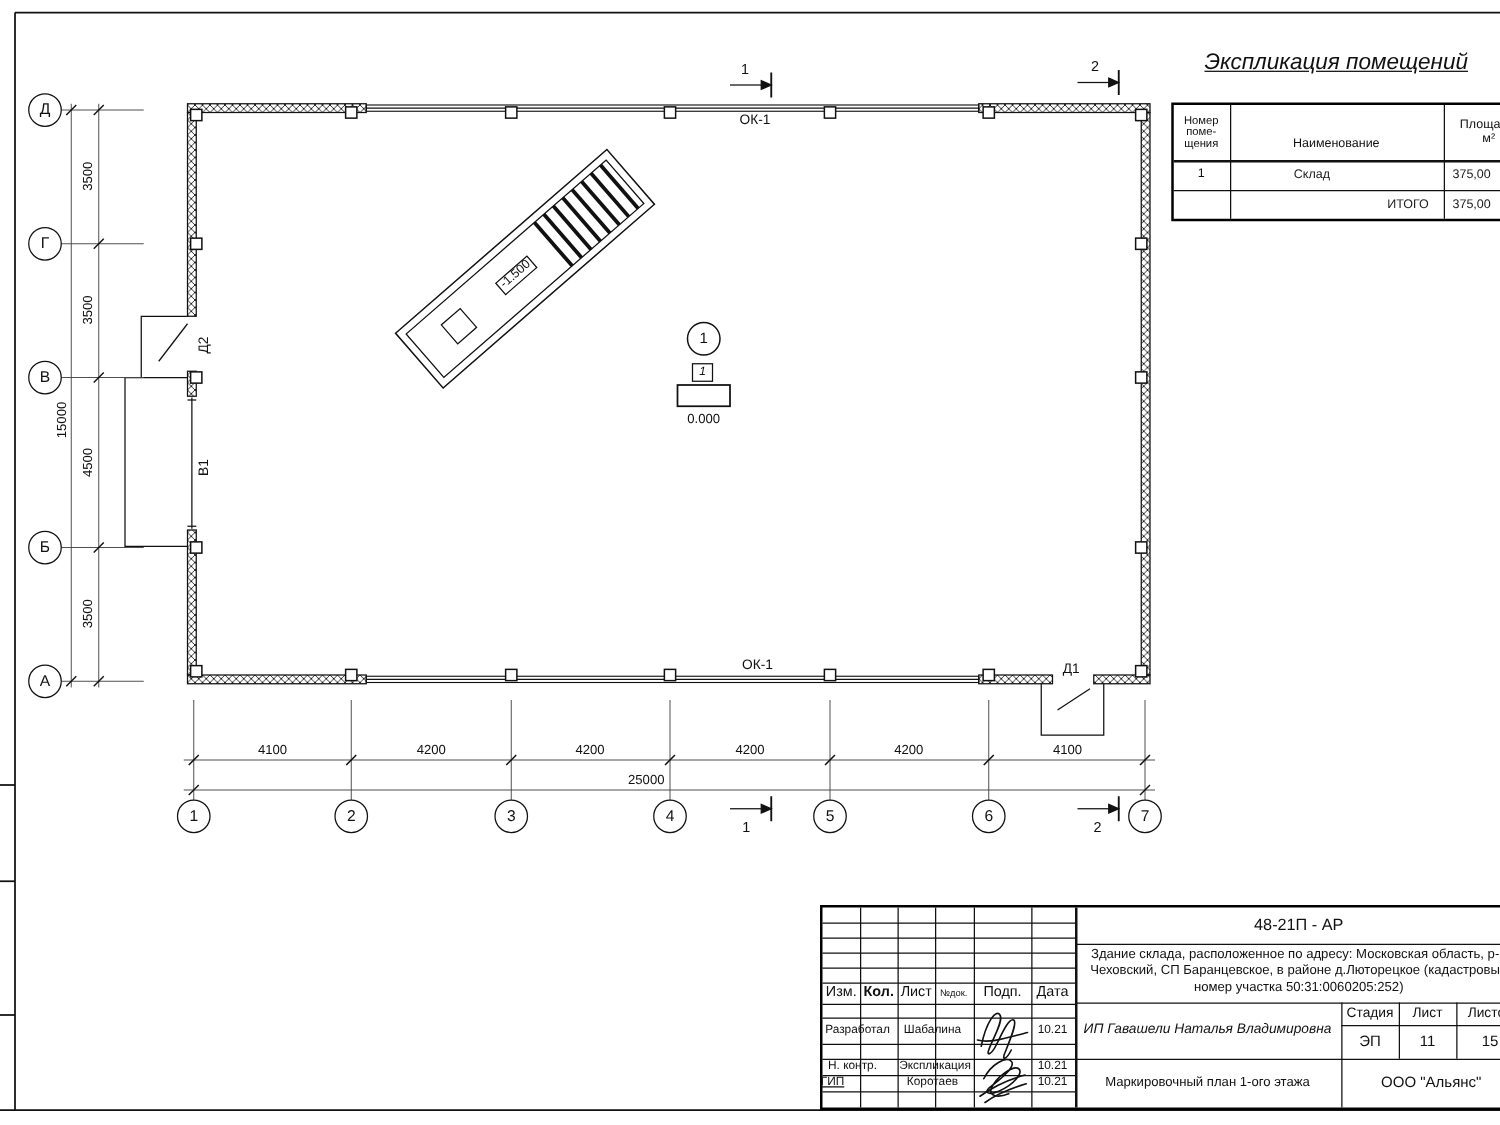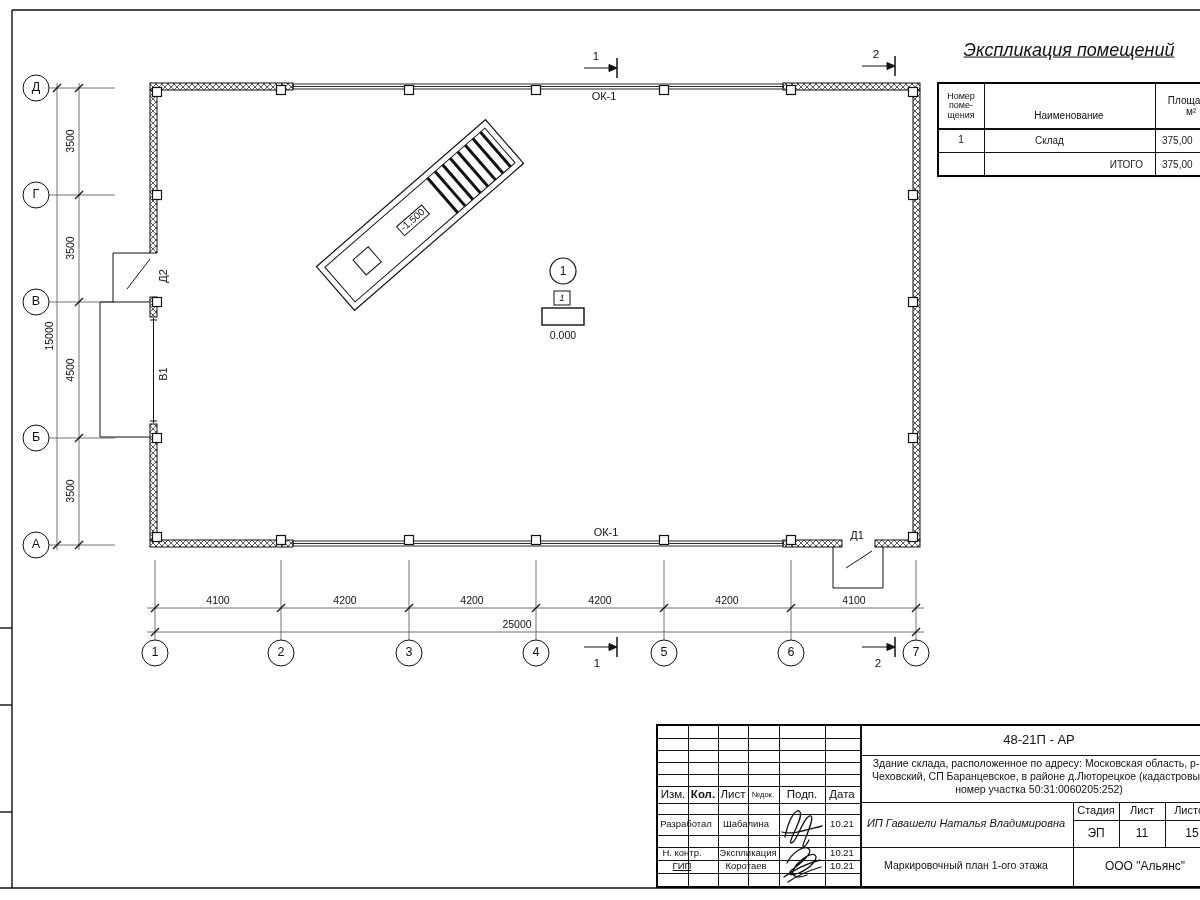--- a/index.html
+++ b/index.html
@@ -296,21 +296,21 @@
   <div class="t" style="left:105px;top:69px;font-size:7.5px;">№док.</div>
   <div class="t" style="left:144px;top:68px;font-size:11.5px;">Подп.</div>
   <div class="t" style="left:184px;top:68px;font-size:11.5px;">Дата</div>
 
   <div class="t" style="left:28px;top:98px;">Разработал</div>
   <div class="t" style="left:88px;top:98px;">Шабалина</div>
   <div class="t" style="left:184px;top:98px;">10.21</div>
   <div class="t" style="left:24px;top:127px;">Н. контр.</div>
   <div class="t" style="left:90px;top:127px;">Экспликация</div>
   <div class="t" style="left:184px;top:127px;">10.21</div>
-  <div class="t" style="left:24px;top:140px;text-decoration:underline;">ГИП</div>
+  <div class="t" style="left:8px;top:140px;text-decoration:underline;">ГИП</div>
   <div class="t" style="left:88px;top:140px;">Коротаев</div>
   <div class="t" style="left:184px;top:140px;">10.21</div>
 
   <svg class="sigsvg" style="left:121px;top:77px;" width="46" height="83" viewBox="0 0 46 83">
     <g fill="none" stroke="#111" stroke-width="1.3" stroke-linecap="round">
       <path d="M6,34 C10,14 18,4 21,9 C24,14 15,28 12,37 C10,42 14,41 18,33 C22,25 28,11 32,13 C35,15 29,29 25,39 C22,46 26,45 30,37"></path>
       <path d="M3,29 C13,32 27,27 43,23"></path>
       <path d="M8,60 C14,48 26,42 30,46 C34,50 22,60 14,66 C8,70 10,74 20,70 C32,65 40,55 36,52 C32,49 18,58 14,68 C12,73 18,76 28,72"></path>
       <path d="M5,74 C16,66 30,60 41,57 M9,79 C20,71 32,67 42,64"></path>
     </g>

